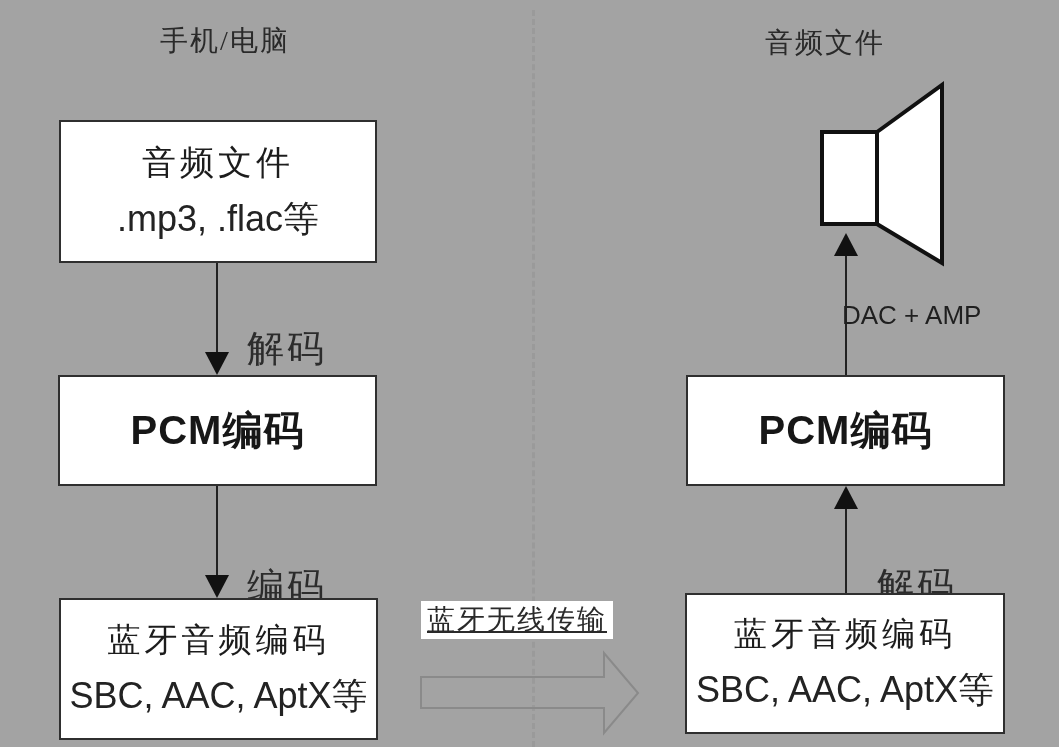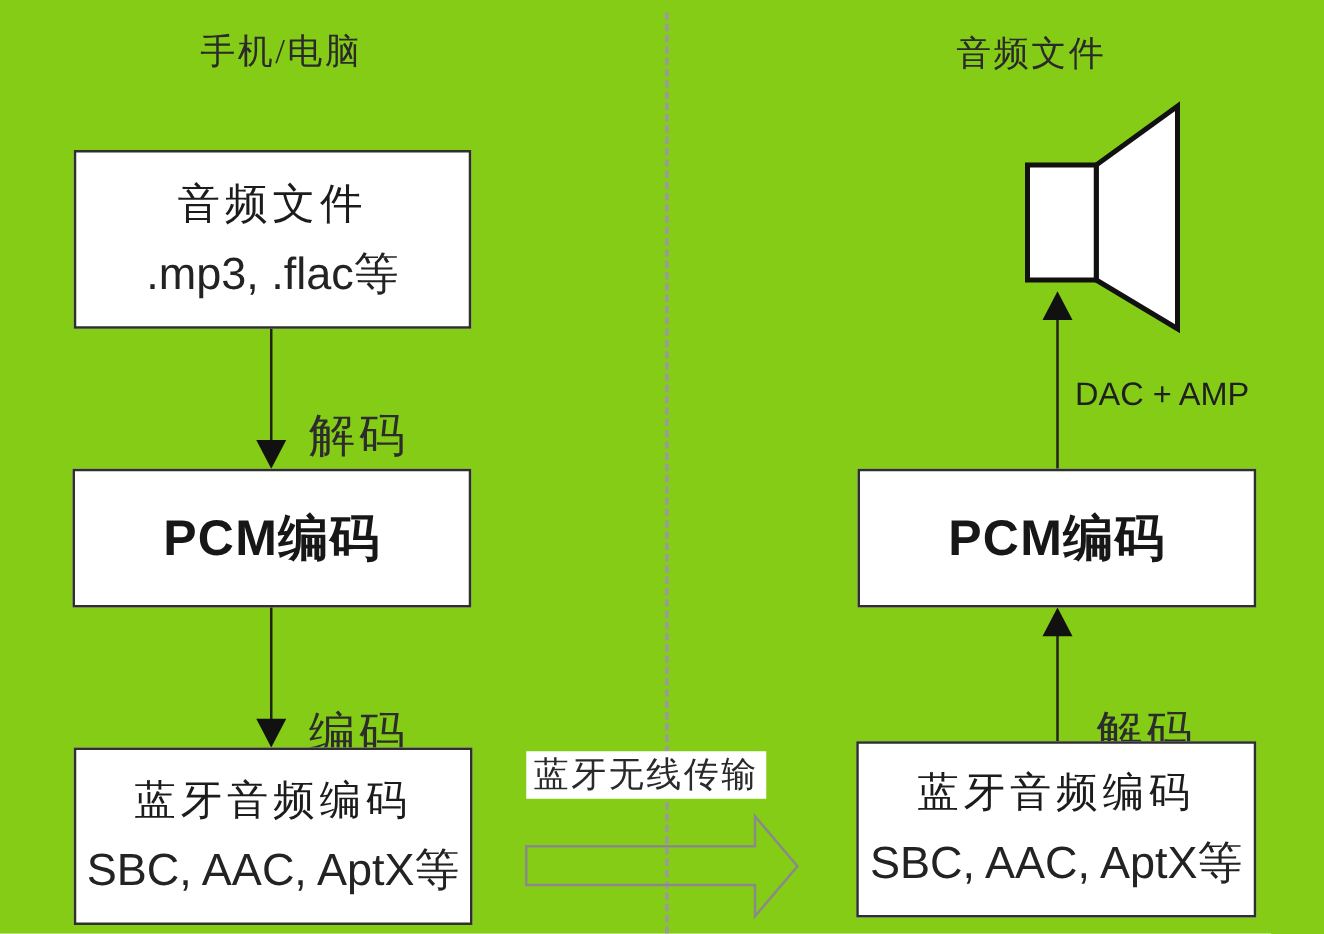--- a/index.html
+++ b/index.html
@@ -1,20 +1,20 @@
 <!DOCTYPE html>
 <html><head>
 <meta charset="utf-8">
 <style>
   html, body { margin: 0; padding: 0; background: #ffffff; }
   .canvas {
     position: relative;
     width: 1059px;
     height: 747px;
-    background: #84cc16;
+    background: #a3a3a3;
     font-family: "Liberation Sans", "DejaVu Sans", sans-serif;
     color: #1f1f1f;
     overflow: hidden;
   }
   .serif { font-family: "Liberation Serif", "DejaVu Serif", serif; }
   .sans  { font-family: "Liberation Sans", "DejaVu Sans", sans-serif; }
 
   .abs { position: absolute; }
 
   .divider {
@@ -85,20 +85,21 @@
 
   .transfer-label {
     position: absolute;
     left: 421px; top: 601px;
     padding: 0 6px;
     background: #ffffff;
     font-size: 28px;
     letter-spacing: 2px;
     color: #2a2a2a;
     white-space: nowrap;
+    text-decoration: underline;
   }
 
   svg { display: block; }
 </style>
 </head>
 <body>
 
 <div class="canvas">
 
   <div class="divider"></div>
@@ -134,21 +135,21 @@
     <polygon points="3,27 186,27 186,3 220,43 186,83 186,58 3,58" fill="none" stroke="#8a8a8a" stroke-width="2" stroke-linejoin="miter"></polygon>
   </svg>
 
   <svg class="abs" style="left: 815px; top: 78px;" width="134" height="192" viewBox="0 0 134 192">
     <polygon points="62,54 127,7 127,185 62,146" fill="#ffffff" stroke="#111111" stroke-width="4" stroke-linejoin="miter"></polygon>
     <rect x="7" y="54" width="55" height="92" fill="#ffffff" stroke="#111111" stroke-width="4"></rect>
   </svg>
 
   <div class="vline" style="left: 845px; top: 237px; height: 138px;"></div>
   <div class="arrowhead-up" style="left: 834px; top: 233px;"></div>
-  <div class="edge-label-sans sans" style="left: 860px; top: 300px;">DAC + AMP</div>
+  <div class="edge-label-sans sans" style="left: 842px; top: 300px;">DAC + AMP</div>
 
   <div class="flowbox" style="left: 686px; top: 375px; width: 319px; height: 111px;">
     <div class="box-title-bold">PCM编码</div>
   </div>
 
   <div class="vline" style="left: 845px; top: 490px; height: 103px;"></div>
   <div class="arrowhead-up" style="left: 834px; top: 486px;"></div>
   <div class="edge-label serif" style="left: 877px; top: 529px;">解码</div>
 
   <div class="flowbox" style="left: 685px; top: 593px; width: 320px; height: 141px;">

